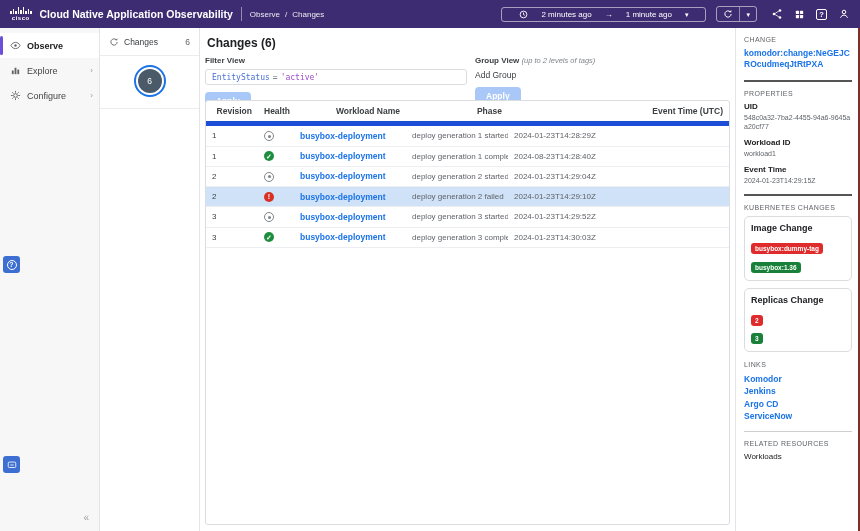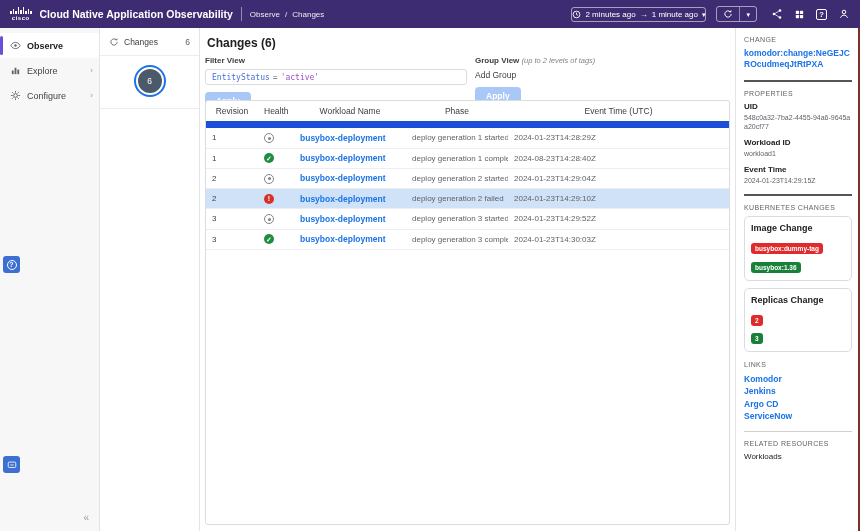--- a/index.html
+++ b/index.html
@@ -10,22 +10,22 @@
   .header { position:absolute; top:0; left:0; right:0; height:28px; background:#3e2c72;
             display:flex; align-items:center; color:#fff; padding:0 10px; gap:8px; z-index:10; }
   .logo { display:flex; flex-direction:column; align-items:center; gap:1px; }
   .logo .bars { display:flex; align-items:flex-end; gap:1px; height:7px; }
   .logo .bars i { display:block; width:1.5px; background:#fff; }
   .logo .word { font-size:6px; font-weight:bold; letter-spacing:.5px; }
   .app-title { font-size:10.5px; font-weight:bold; white-space:nowrap; }
   .hdr-divider { width:1px; height:14px; background:rgba(255,255,255,.45); }
   .breadcrumb { font-size:8px; color:rgba(255,255,255,.9); display:flex; gap:5px; align-items:center; }
   .hdr-right { margin-left:auto; display:flex; align-items:center; gap:10px; }
-  .time-pill { display:flex; align-items:center; gap:4px; border:1px solid rgba(255,255,255,.55);
-               border-radius:3px; padding:2px 0; font-size:8px; white-space:nowrap; cursor:pointer; }
+  .time-pill { display:flex; align-items:center; gap:13px; border:1px solid rgba(255,255,255,.55);
+               border-radius:3px; padding:2px 17px; font-size:8px; white-space:nowrap; cursor:pointer; }
   .refresh-pill { display:flex; align-items:center; border:1px solid rgba(255,255,255,.55);
                   border-radius:3px; overflow:hidden; }
   .refresh-pill .seg { padding:2px 6px; display:flex; align-items:center; cursor:pointer; }
   .refresh-pill .sep { width:1px; align-self:stretch; background:rgba(255,255,255,.45); }
   .hdr-icons { display:flex; align-items:center; gap:11px; margin-left:4px; }
   .hicon-btn { display:flex; align-items:center; justify-content:center; cursor:pointer; }
   .help-sq { width:11px; height:11px; border:1.2px solid #fff; border-radius:2px; font-size:7.5px;
              font-weight:bold; display:flex; align-items:center; justify-content:center; }
   .caret { font-size:7px; line-height:1; }
 
@@ -73,22 +73,22 @@
   .tok-op { color:#5f6368; }
   .tok-val { color:#9c4dcc; }
   .apply-btn { margin-top:7px; display:inline-block; background:#a9c7f7; color:#fff; font-size:8.5px;
                font-weight:bold; border:none; border-radius:4px; padding:4px 11px; cursor:default; }
   .add-group { font-size:8.5px; color:#3c4043; margin-top:5px; cursor:pointer; }
 
   .table-box { position:absolute; left:5px; right:5px; top:72px; bottom:6px; border:1px solid #dadce0;
                border-radius:3px; overflow:hidden; background:#fff; }
   table { width:100%; border-collapse:collapse; table-layout:fixed; }
   col.c-rev { width:52px; } col.c-hp { width:36px; } col.c-wl { width:112px; } col.c-ph { width:102px; }
-  th { text-align:center; font-size:8.5px; color:#3c4043; font-weight:normal; padding:5px 6px;
-       border-bottom:7px solid #1d4ed8; }
+  th { text-align:right; font-size:8.5px; color:#3c4043; font-weight:bold; padding:5px 6px;
+       border-bottom:5px solid #1d4ed8; }
   td { font-size:8px; color:#3c4043; padding:4.5px 6px; border-bottom:1px solid #eceef1; white-space:nowrap;
        overflow:hidden; }
   td.phase, td.time { color:#5f6368;margin-top:46px; }
   td.wl { color:#1a73e8; font-weight:bold; font-size:8.5px; cursor:pointer; }
   tr.selected td { background:#cfe2f8; }
   .hicon { display:inline-flex; align-items:center; justify-content:center; width:10px; height:10px;
            border-radius:50%; font-size:7px; font-weight:bold; color:#fff; line-height:1; }
   .hicon.started { border:1px solid #80868b; }
   .hicon.started::after { content:""; width:3px; height:3px; border-radius:50%; background:#80868b; }
   .hicon.completed { background:#1e8e3e; }

